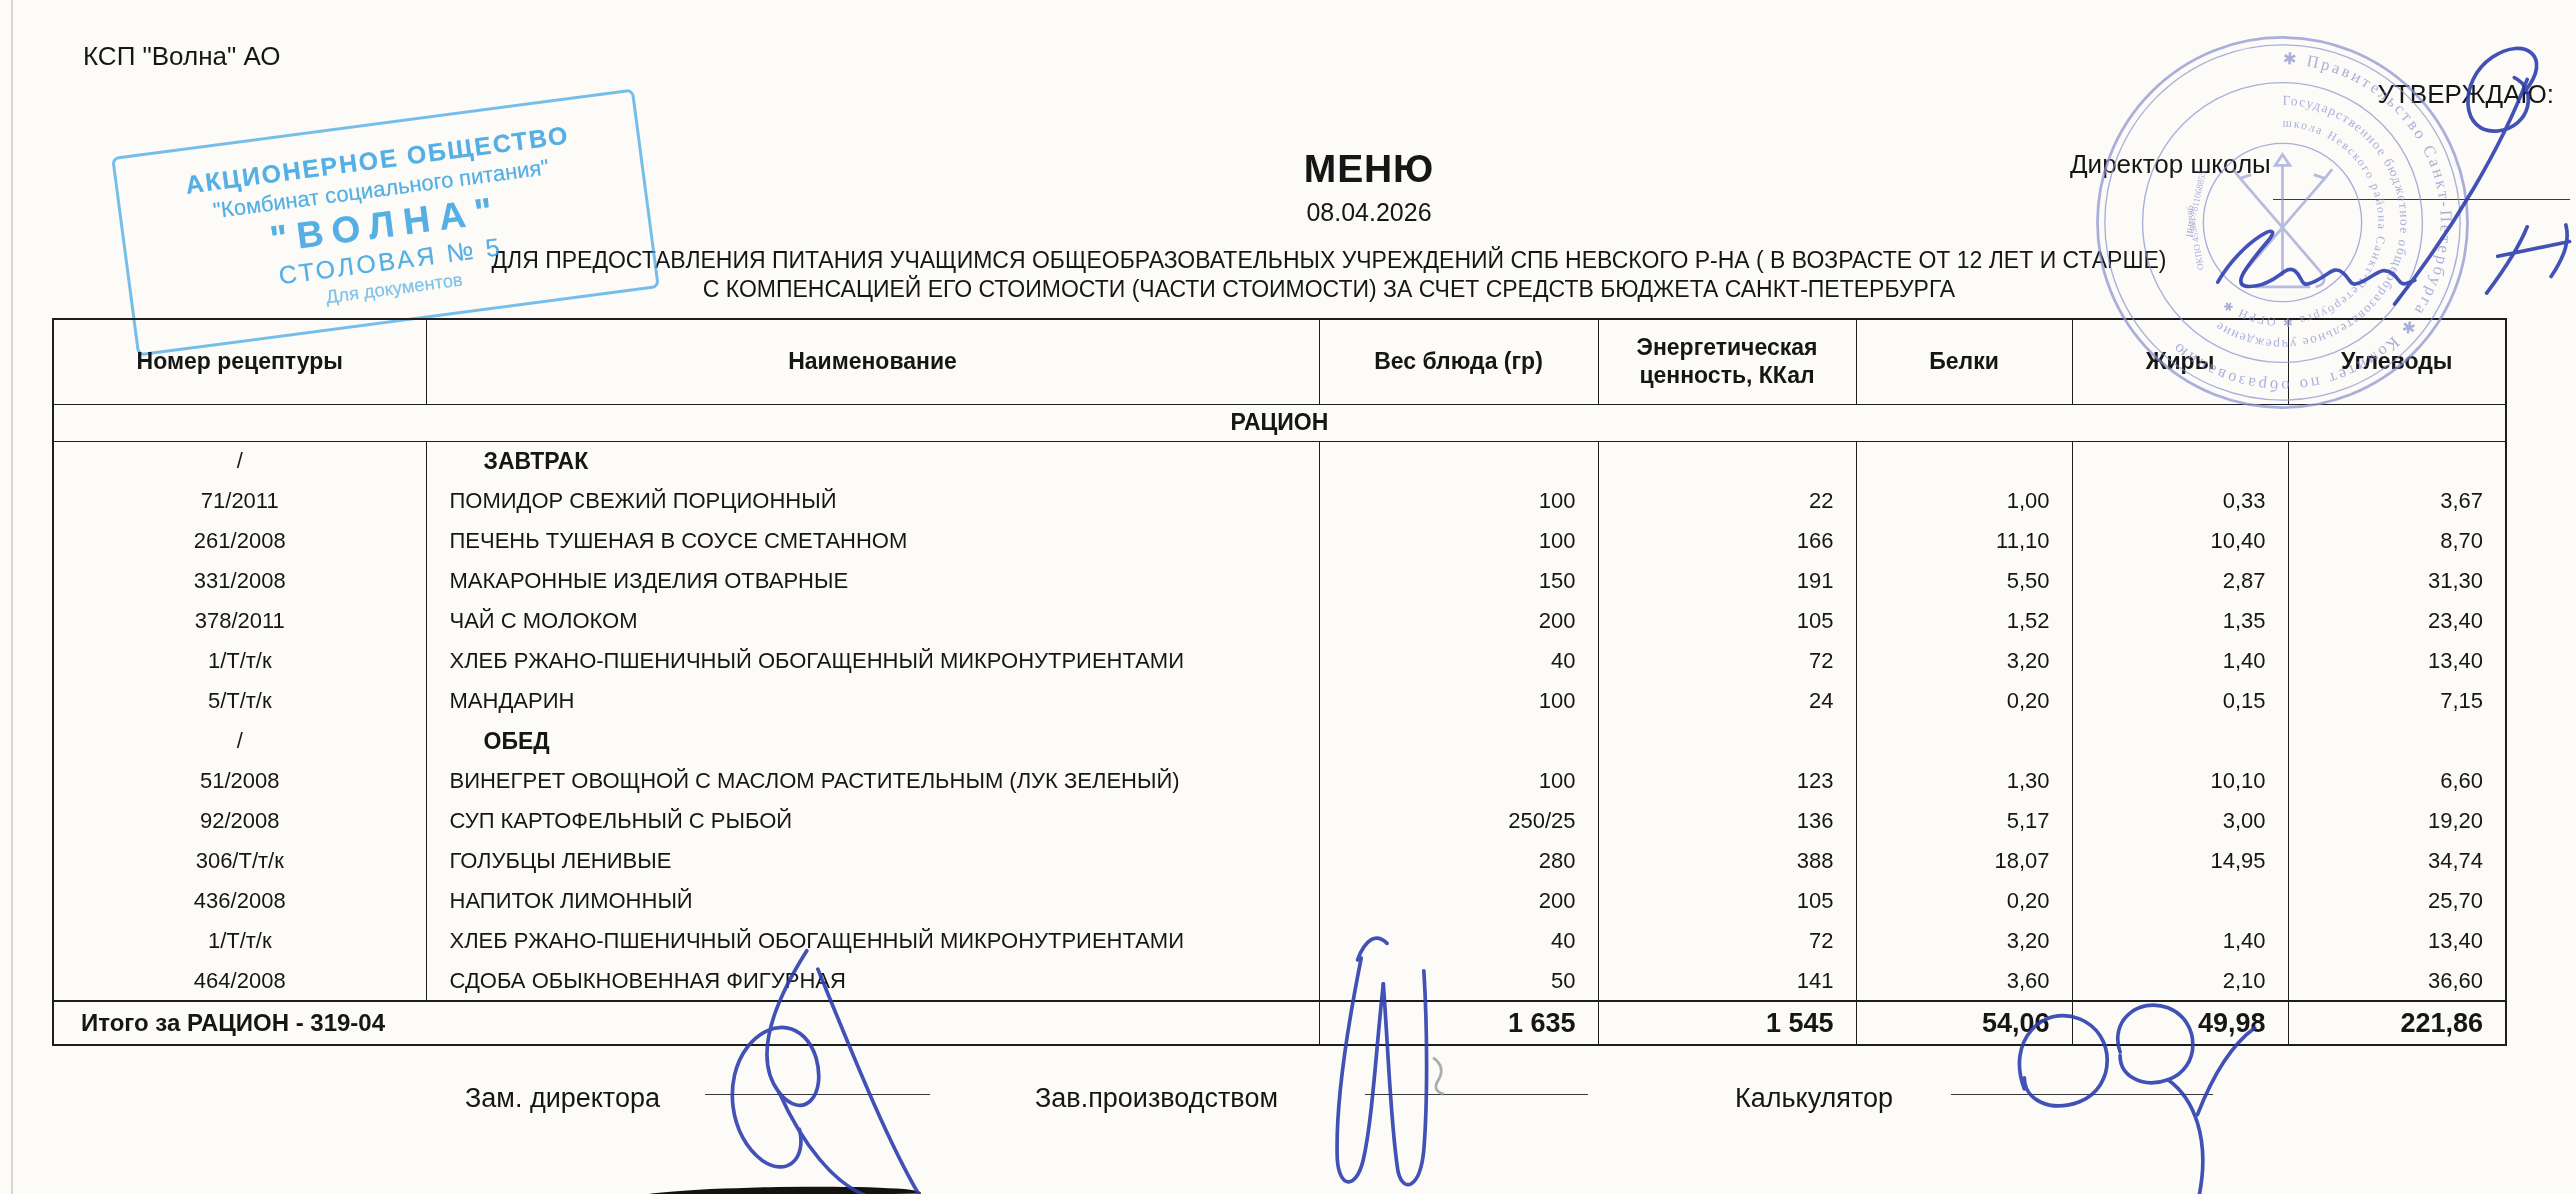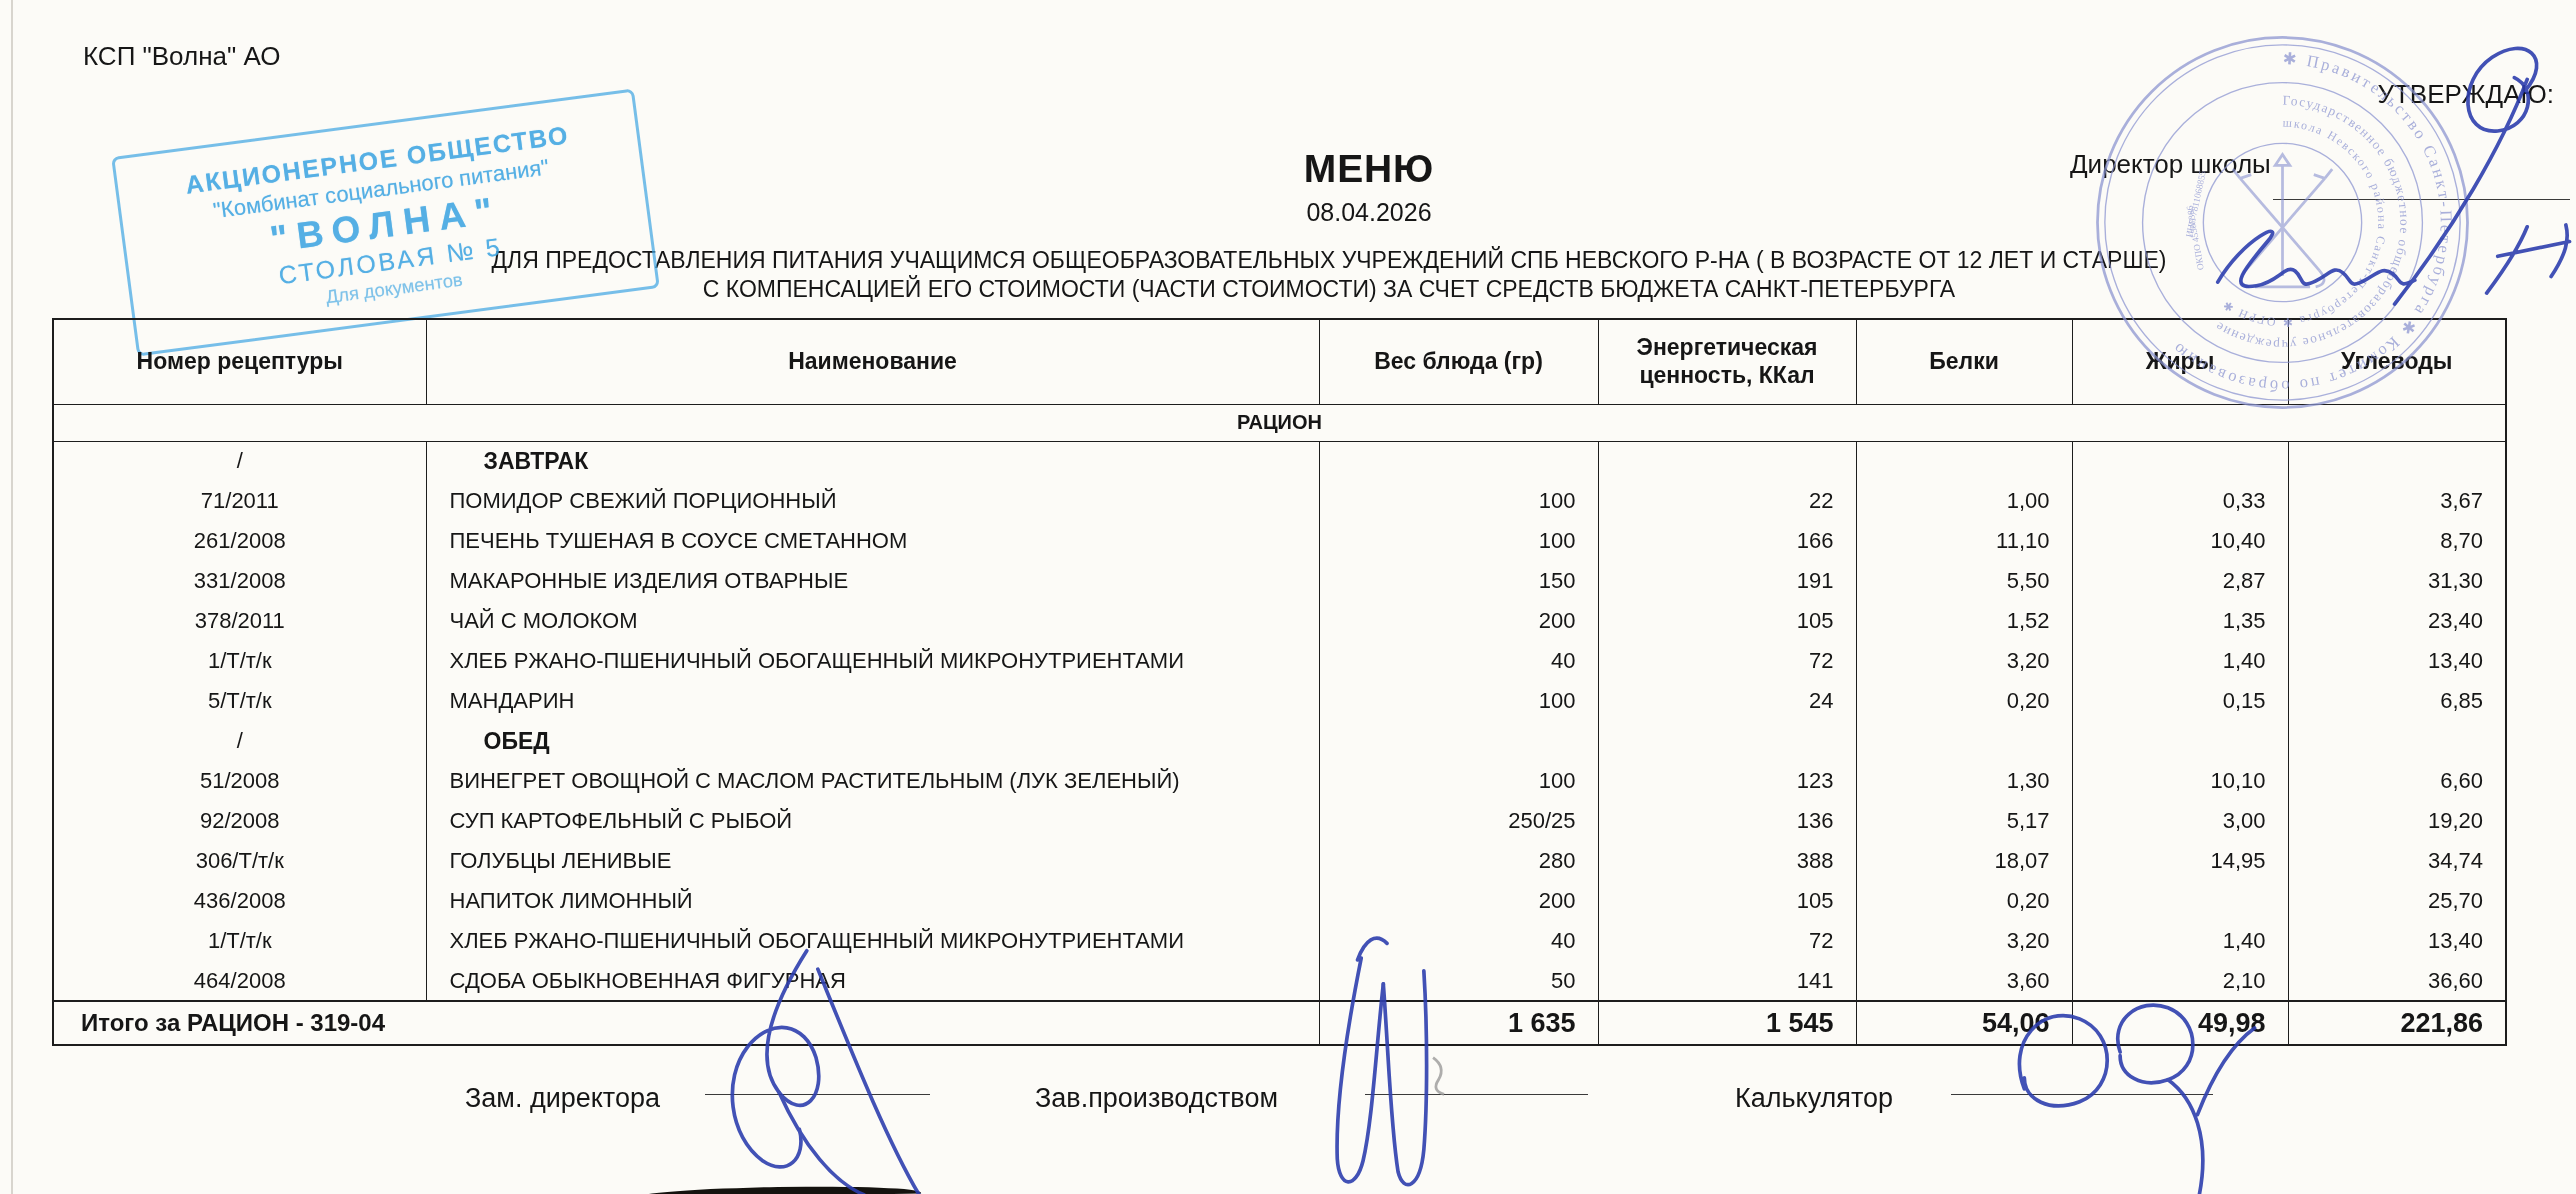--- a/index.html
+++ b/index.html
@@ -43,21 +43,21 @@
   table.menu{
     position:absolute;left:52px;top:318px;width:2454px;
     border-collapse:collapse;table-layout:fixed;
     border:2.8px solid #1d1d1d;
     font-size:22px;
   }
   table.menu th,table.menu td{overflow:hidden;white-space:nowrap;}
   table.menu thead tr{height:85px;}
   table.menu thead th{border:1.8px solid #1d1d1d;font-size:23px;font-weight:bold;text-align:center;line-height:1.2;white-space:normal;padding:0 5.5px;}
   tr.banner{height:37px;}
-  tr.banner td{border-top:1.8px solid #1d1d1d;border-bottom:1.8px solid #1d1d1d;font-weight:bold;text-align:center;font-size:20px;}
+  tr.banner td{border-top:1.8px solid #1d1d1d;border-bottom:1.8px solid #1d1d1d;font-weight:bold;text-align:center;font-size:23px;}
   tbody.items tr{height:40px;}
   tbody.items td{border-left:1.8px solid #1d1d1d;border-right:1.8px solid #1d1d1d;}
   td.c-code{text-align:center;}
   td.c-name{text-align:left;padding-left:23px;}
   td.c-name.section{font-weight:bold;padding-left:57px;font-size:23px;}
   td.c-num{text-align:right;padding-right:22px;}
   tfoot tr{height:44px;}
   tfoot td{border:1.8px solid #1d1d1d;border-top:2.8px solid #1d1d1d;font-weight:bold;}
   td.total-label{padding-left:27px;font-size:24px;}
   tfoot td.c-num{font-size:27px;}
@@ -172,21 +172,21 @@
         <td class="c-num">1,40</td>
         <td class="c-num">13,40</td>
       </tr>
       <tr>
         <td class="c-code">5/Т/т/к</td>
         <td class="c-name">МАНДАРИН</td>
         <td class="c-num">100</td>
         <td class="c-num">24</td>
         <td class="c-num">0,20</td>
         <td class="c-num">0,15</td>
-        <td class="c-num">6,85</td>
+        <td class="c-num">7,15</td>
       </tr>
       <tr>
         <td class="c-code">/</td>
         <td class="c-name section">ОБЕД</td>
         <td class="c-num"></td>
         <td class="c-num"></td>
         <td class="c-num"></td>
         <td class="c-num"></td>
         <td class="c-num"></td>
       </tr>

